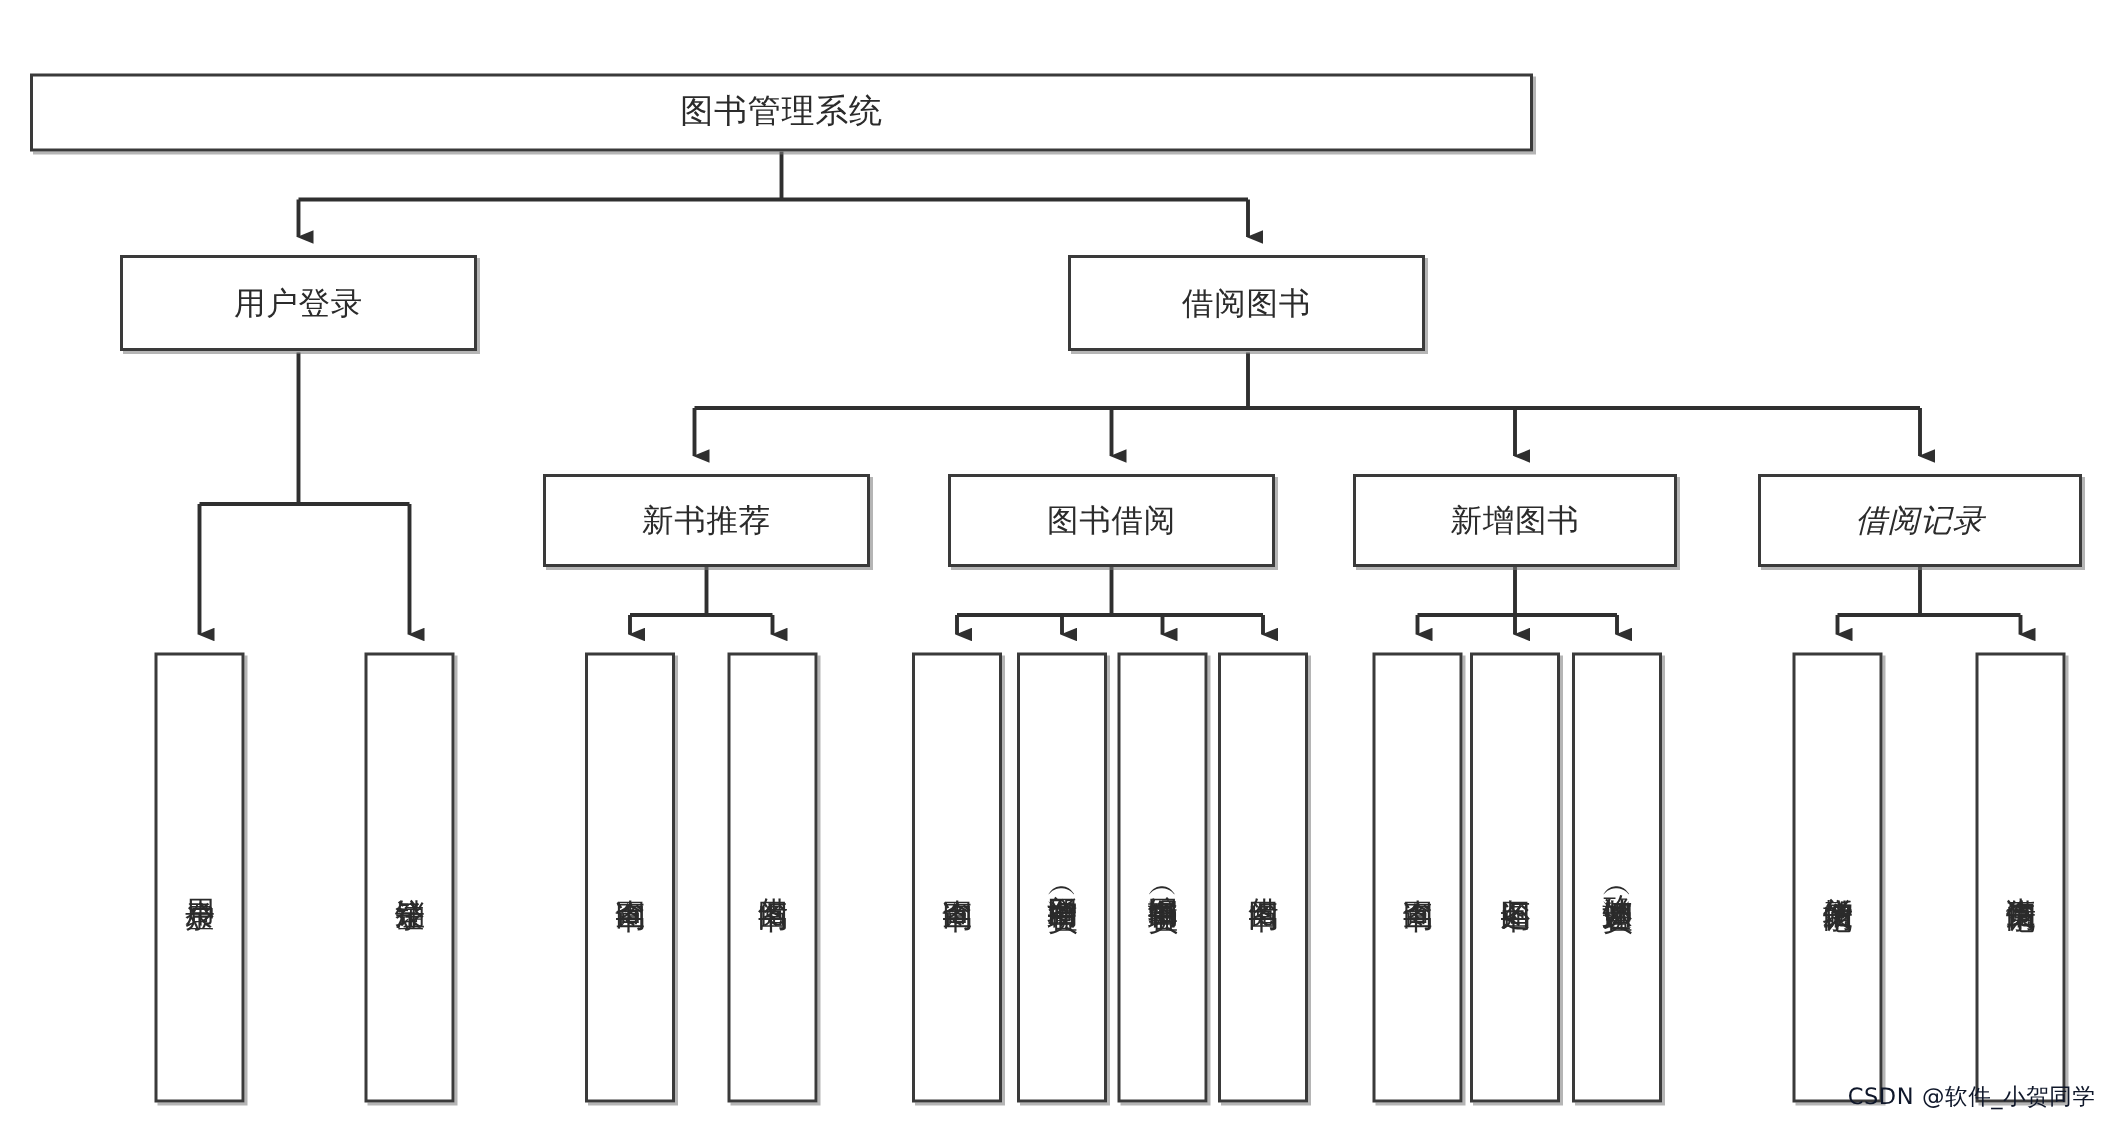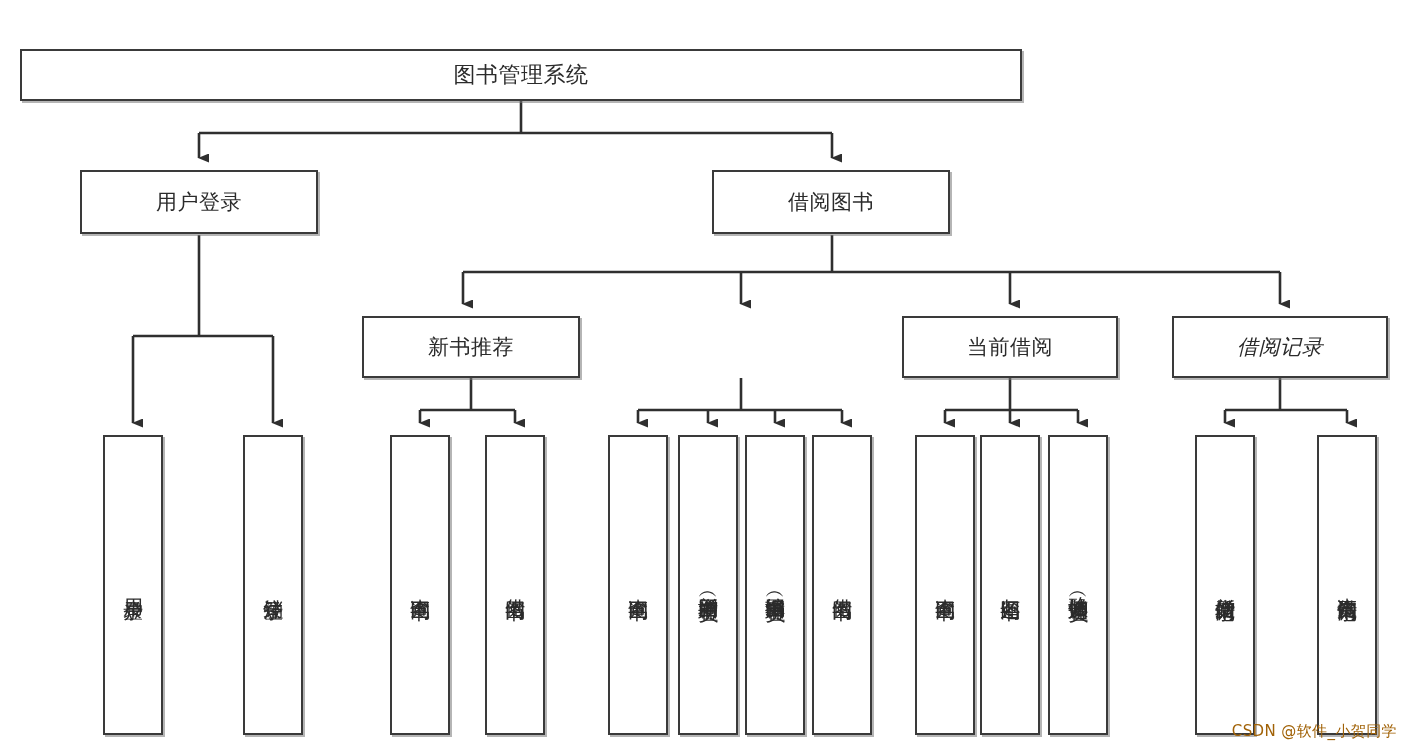--- a/index.html
+++ b/index.html
@@ -64,21 +64,21 @@
     line-height: 1.08;
     letter-spacing: 1px;
     white-space: nowrap;
     max-height: 100%;
   }
   #watermark {
     position: absolute;
     right: 8px;
     bottom: 6px;
     font-size: 15px;
-    color: #a16207;
+    color: #0f172a;
     letter-spacing: 0.4px;
     z-index: 5;
     white-space: nowrap;
   }
 </style>
 </head>
 <body>
 
 <div id="canvas">
 
@@ -141,23 +141,26 @@
   </div>
 
   <div class="node h" style="left:712px; top:170px; width:238px; height:64px;">
     <span class="label">借阅图书</span>
   </div>
 
   <div class="node h" style="left:362px; top:316px; width:218px; height:62px;">
     <span class="label">新书推荐</span>
   </div>
 
+  <div class="node h" style="left:632px; top:316px; width:218px; height:62px;">
+    <span class="label">图书借阅</span>
+  </div>
 
   <div class="node h" style="left:902px; top:316px; width:216px; height:62px;">
-    <span class="label">当前借阅</span>
+    <span class="label">新增图书</span>
   </div>
 
   <div class="node h" style="left:1172px; top:316px; width:216px; height:62px;font-style:italic;">
     <span class="label">借阅记录</span>
   </div>
 
   <div class="node v" style="left:103px; top:435px; width:60px; height:300px;">
     <span class="label">用户登录</span>
   </div>
   <div class="node v" style="left:243px; top:435px; width:60px; height:300px;">

